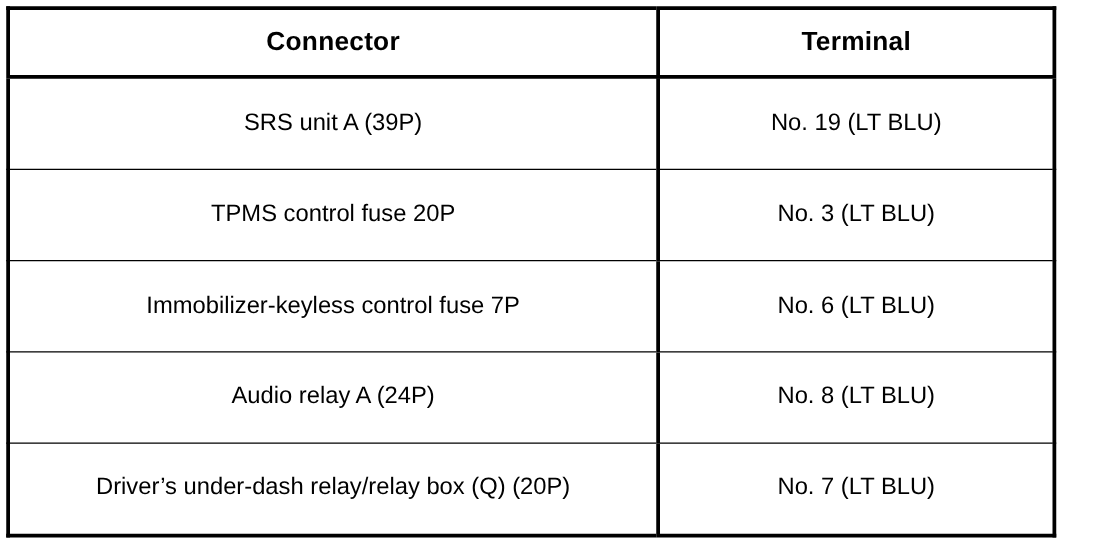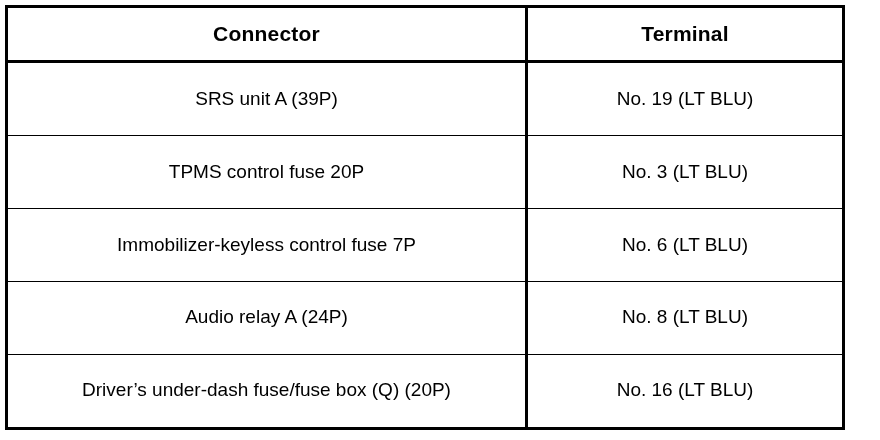--- a/index.html
+++ b/index.html
@@ -90,18 +90,18 @@
       </tr>
       <tr>
         <td class="cell-connector">Immobilizer-keyless control fuse 7P</td>
         <td class="cell-terminal">No. 6 (LT BLU)</td>
       </tr>
       <tr>
         <td class="cell-connector">Audio relay A (24P)</td>
         <td class="cell-terminal">No. 8 (LT BLU)</td>
       </tr>
       <tr>
-        <td class="cell-connector">Driver’s under-dash fuse/fuse box (Q) (20P)</td>
-        <td class="cell-terminal">No. 16 (LT BLU)</td>
+        <td class="cell-connector">Driver’s under-dash relay/relay box (Q) (20P)</td>
+        <td class="cell-terminal">No. 7 (LT BLU)</td>
       </tr>
     </tbody>
   </table>
 </div>
 
 </body></html>

